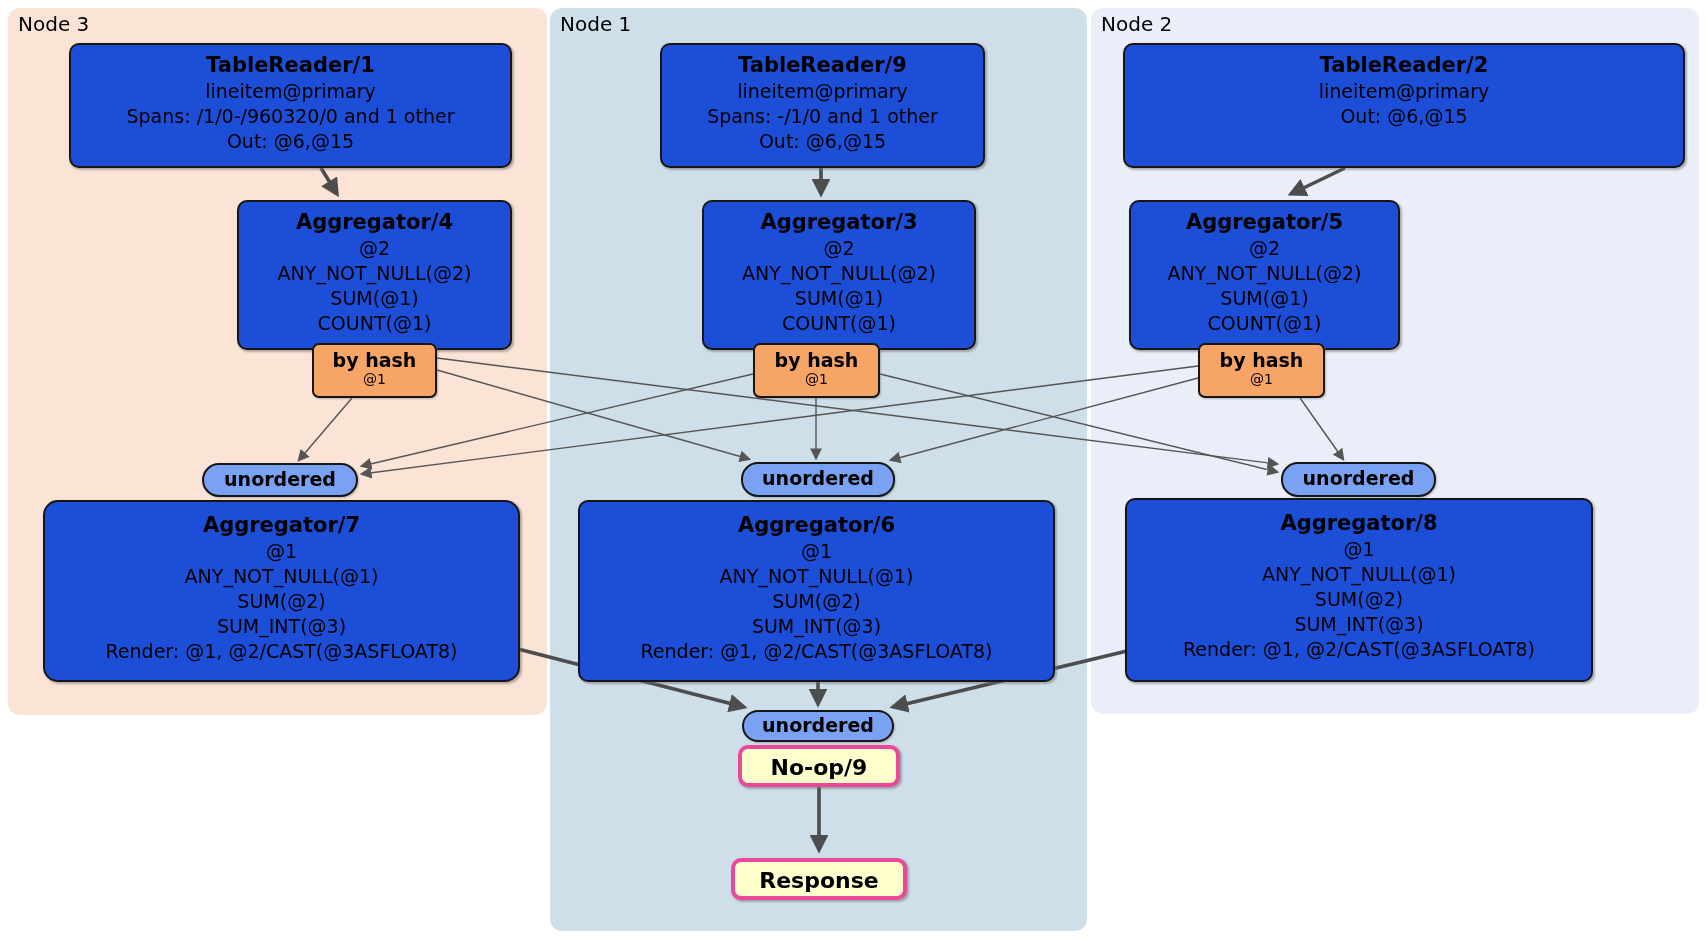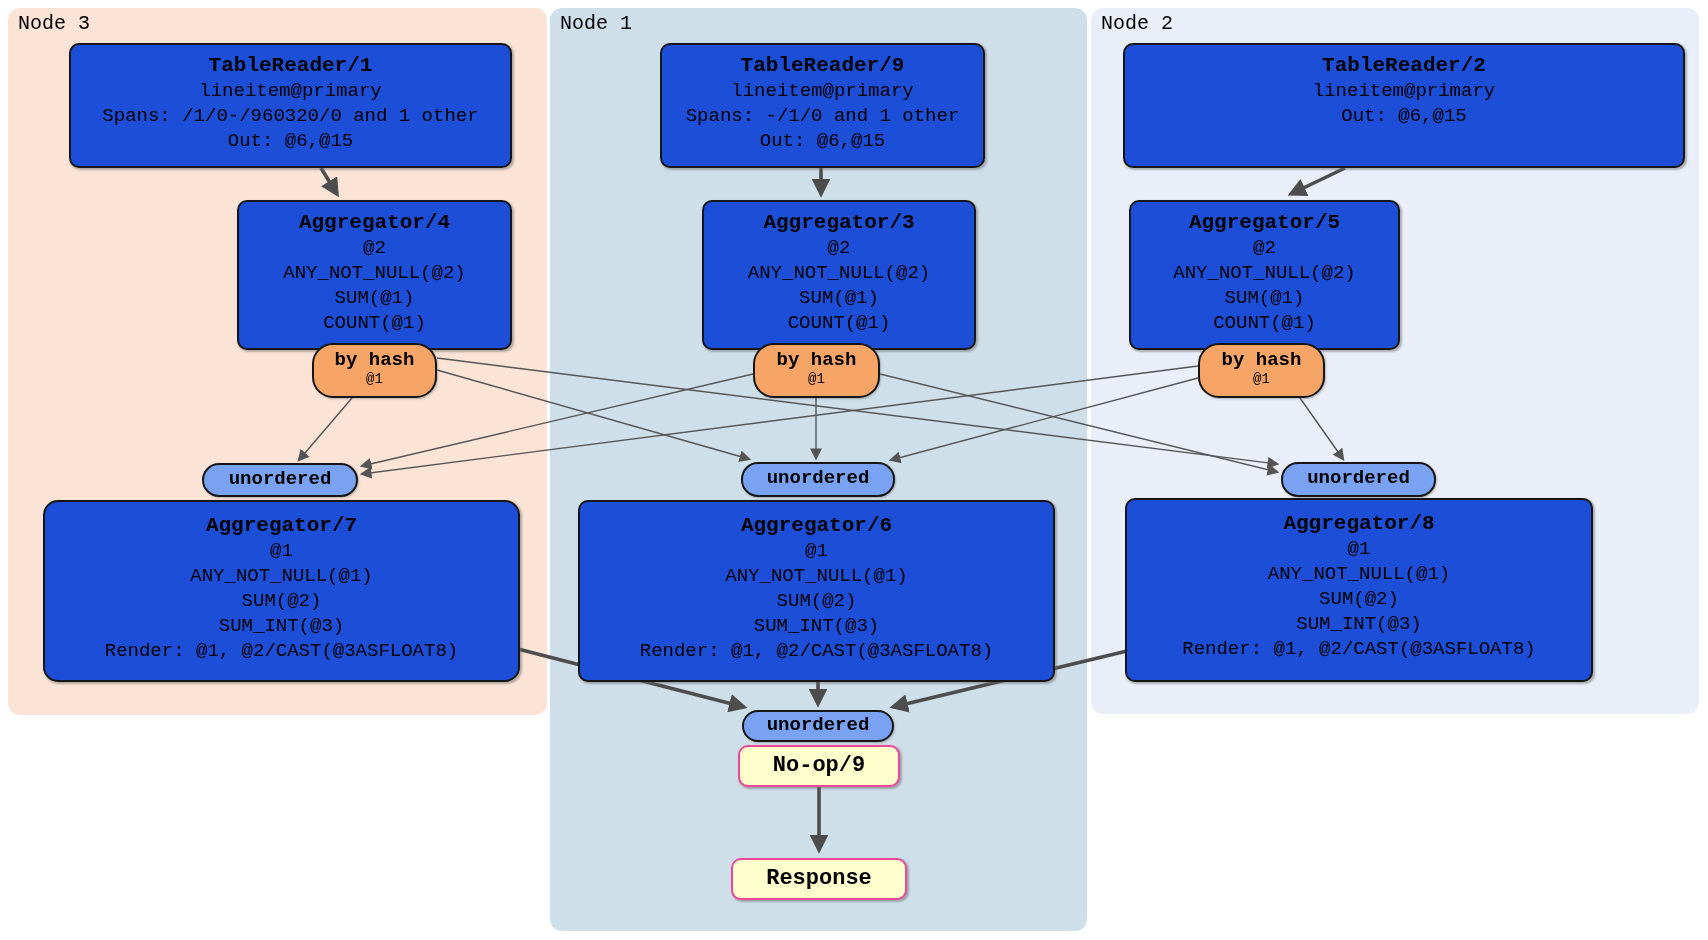--- a/index.html
+++ b/index.html
@@ -1,34 +1,34 @@
 <!DOCTYPE html>
 <html><head>
 <meta charset="utf-8">
 <style>
   html,body{margin:0;padding:0;background:#ffffff;}
   body{font-family:"DejaVu Sans","Liberation Sans",sans-serif;color:#000;}
-  .canvas{position:relative;width:1708px;height:940px;background:#ffffff;overflow:hidden;font-family:Liberation Mono, monospace;}
+  .canvas{position:relative;width:1708px;height:940px;background:#ffffff;overflow:hidden;}
 
   .region{position:absolute;border-radius:12px;}
   .region-label{position:absolute;left:10px;top:4px;font-size:20px;color:#000;white-space:nowrap;}
 
   .box{position:absolute;background:#1d4ed8;border:2px solid #161616;border-radius:10px;
        text-align:center;font-size:19px;line-height:25px;white-space:nowrap;
        box-shadow:1.5px 1.5px 2px rgba(110,110,110,.5);padding-top:7px;box-sizing:border-box;}
   .box .title{font-weight:bold;font-size:21px;line-height:27px;}
   .agg-final{padding-top:10px;}
 
   .pill{position:absolute;border:2px solid #161616;text-align:center;font-weight:bold;
         font-size:19px;box-sizing:border-box;box-shadow:1px 1px 2px rgba(110,110,110,.45);}
-  .router{background:#f6a567;border-radius:21px;padding-top:4px;line-height:23px;}
+  .router{background:#f6a567;border-radius:7px;padding-top:4px;line-height:23px;}
   .router .detail{font-weight:normal;font-size:14px;line-height:15px;}
   .stream{background:#79a3f2;border-radius:17px;line-height:29px;}
 
-  .sink-box{position:absolute;background:#ffffcd;border:2px solid #ec4899;border-radius:10px;
+  .sink-box{position:absolute;background:#ffffcd;border:4px solid #ec4899;border-radius:10px;
         text-align:center;font-weight:bold;font-size:22px;line-height:38px;
         box-shadow:1.5px 1.5px 2px rgba(110,110,110,.5);box-sizing:border-box;}
 
   svg.edges{position:absolute;left:0;top:0;pointer-events:none;}
   .thin{stroke:#555;stroke-width:1.4;fill:none;}
   .thick{stroke:#4d4d4d;stroke-width:3.6;fill:none;}
 </style>
 </head>
 <body>
 

